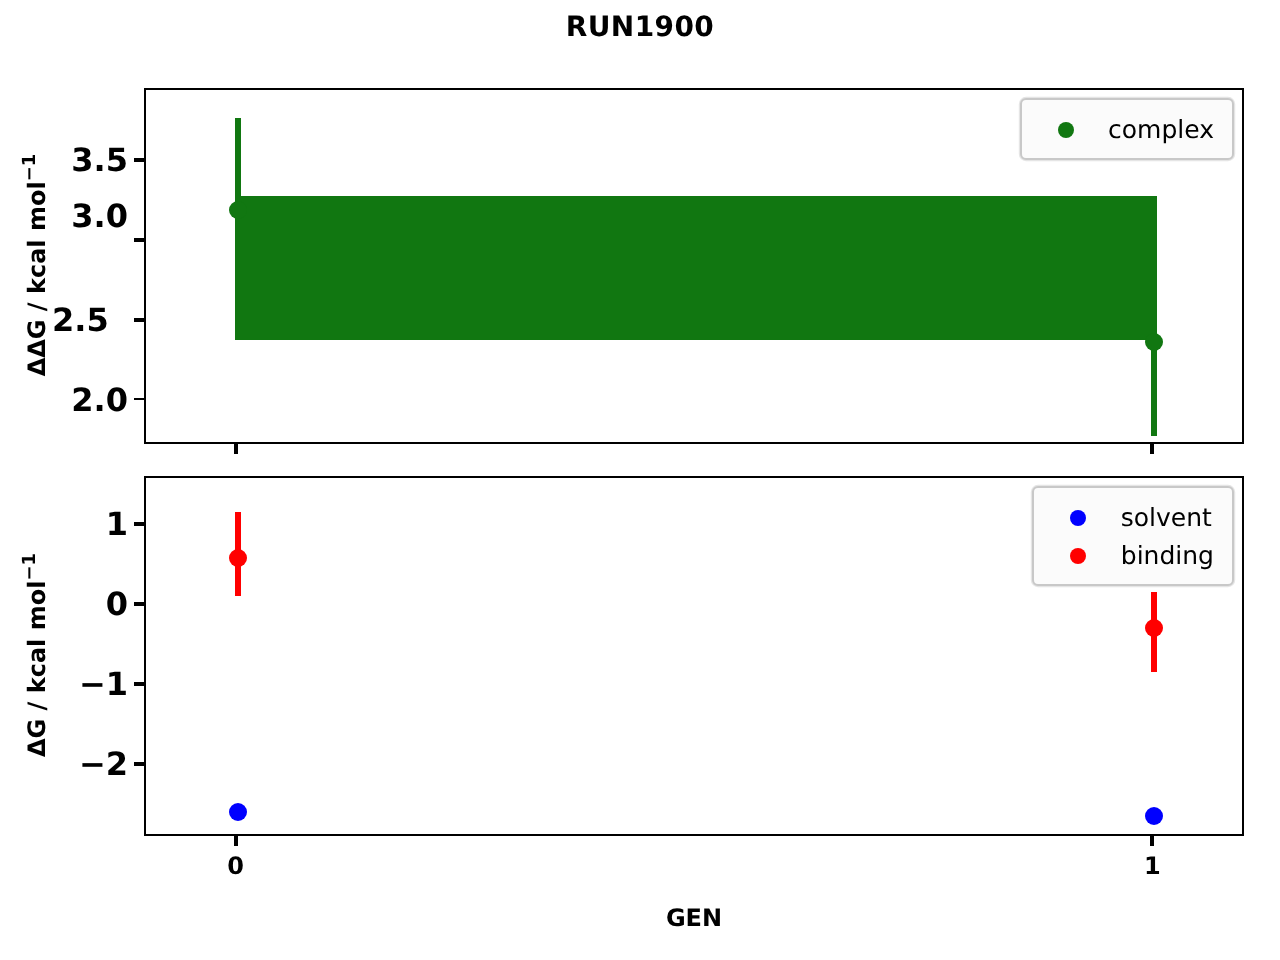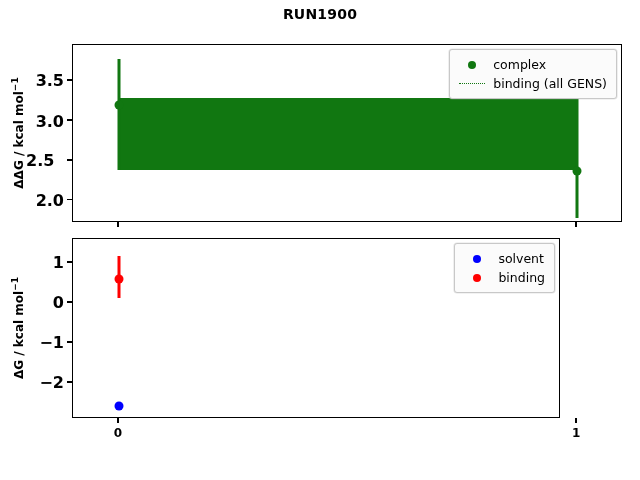--- a/index.html
+++ b/index.html
@@ -21,21 +21,21 @@
 
   
   .axes{
     position:absolute;
     border:1.6px solid #000;
     background:#ffffff;
     box-sizing:border-box;
     overflow:hidden;
   }
   #axes-top{left:72px;top:44px;width:550px;height:178px;}
-  #axes-bottom{left:72px;top:238px;width:488px;height:180px;text-align:right;}
+  #axes-bottom{left:72px;top:238px;width:550px;height:180px;text-align:right;}
   .ytick-lbl{
     position:absolute;right:0;
     font-size:16px;font-weight:bold;color:#000;
     text-align:right;transform:translateY(-50%);
     white-space:nowrap;
   }
   .xtick-lbl{
     position:absolute;
     font-size:12px;font-weight:bold;color:#000;
     text-align:center;transform:translateX(-50%);
@@ -106,36 +106,30 @@
         <div class="marker" style="left: 504.167px; top: 126.117px; width: 9px; height: 9px; background: rgb(17, 119, 17);"></div>
       </div>
 
     <div class="legend" id="legend-top" style="right:4px;top:4px;">
       <div class="legend-row">
         <span class="legend-key">
           <span class="legend-dot" style="background:#117711;"></span>
         </span>
         <span class="legend-lbl">complex</span>
       </div>
-      <div class="legend-row">
-        <span class="legend-key">
-          <span class="legend-dash"></span>
-        </span>
-        <span class="legend-lbl">binding (all GENS)</span>
-      </div>
     </div>
   </div>
 
   <div id="top-ticks" style="position:absolute;left:0;top:0;width:640px;height:480px;pointer-events:none;">
       <div style="position: absolute; left: 67px; top: 198.85px; width: 5px; height: 1.6px; background: rgb(0, 0, 0);"></div>
       <div class="ytick-lbl" style="position: absolute; left: 26px; top: 199.65px; width: 38px; transform: translateY(-50%);">2.0</div>
       <div style="position: absolute; left: 67px; top: 158.94px; width: 5px; height: 1.6px; background: rgb(0, 0, 0);"></div>
       <div class="ytick-lbl" style="position: absolute; left: 26px; top: 159.74px; width: 38px; text-align: left; transform: translateY(-50%);">2.5</div>
       <div style="position: absolute; left: 67px; top: 119.03px; width: 5px; height: 1.6px; background: rgb(0, 0, 0);"></div>
-      <div class="ytick-lbl" style="position: absolute; left: 26px; top: 121px; width: 38px; text-align: right; transform: translateY(-50%);">3.0</div>
+      <div class="ytick-lbl" style="position: absolute; left: 26px; top: 108px; width: 38px; text-align: right; transform: translateY(-50%);">3.0</div>
       <div style="position: absolute; left: 67px; top: 79.1193px; width: 5px; height: 1.6px; background: rgb(0, 0, 0);"></div>
       <div class="ytick-lbl" style="position: absolute; left: 26px; top: 79.9193px; width: 38px; text-align: right; transform: translateY(-50%);">3.5</div>
       <div style="position: absolute; left: 117.033px; top: 222px; width: 1.6px; height: 5px; background: rgb(0, 0, 0);"></div>
       <div style="position: absolute; left: 575.367px; top: 222px; width: 1.6px; height: 5px; background: rgb(0, 0, 0);"></div>
     </div>
 
   <div class="ylabel" id="ylabel-top" style="width: 178px; left: -71px; top: 125px;">
     <span>ΔΔG / kcal mol</span><sup>−1</sup>
   </div>
 
@@ -179,14 +173,15 @@
       <div style="position: absolute; left: 117.033px; top: 418px; width: 1.6px; height: 5px; background: rgb(0, 0, 0);"></div>
       <div class="xtick-lbl" style="position: absolute; left: 117.833px; top: 426px; transform: translateX(-50%);">0</div>
       <div style="position: absolute; left: 575.367px; top: 418px; width: 1.6px; height: 5px; background: rgb(0, 0, 0);"></div>
       <div class="xtick-lbl" style="position: absolute; left: 576.167px; top: 426px; transform: translateX(-50%);">1</div>
     </div>
 
   <div class="ylabel" id="ylabel-bottom" style="width: 180px; left: -72px; top: 320px;">
     <span>ΔG / kcal mol</span><sup>−1</sup>
   </div>
 
+  <div class="xlabel" id="xlabel" style="left:72px;top:452px;">GEN</div>
 
 </div>
 
 </body></html>

